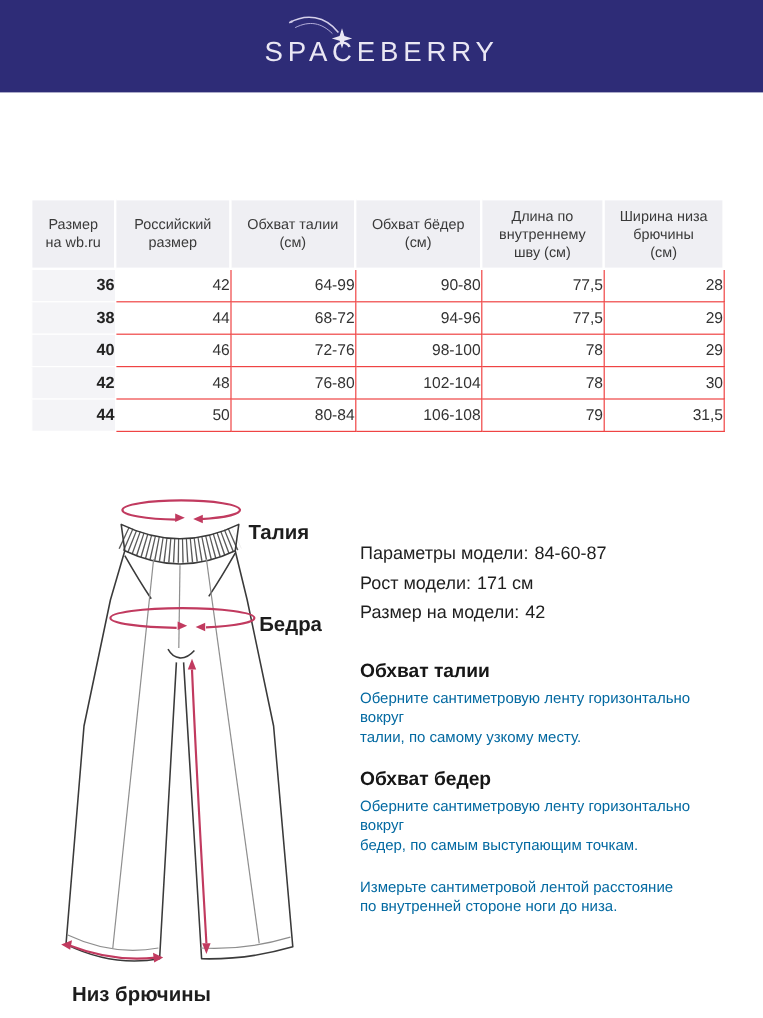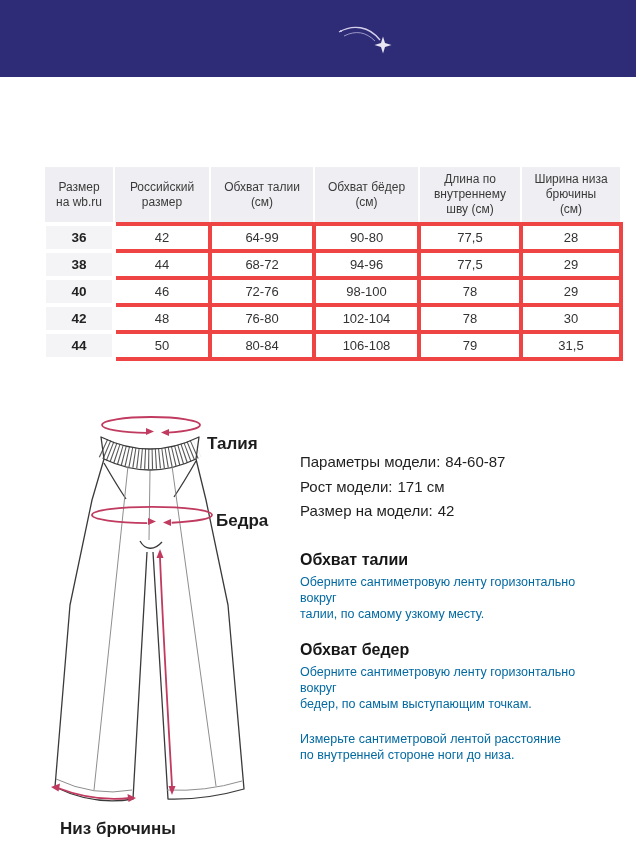--- a/index.html
+++ b/index.html
@@ -8,29 +8,29 @@
   #screen { position:relative; width:636px; height:848px; background:#fff; overflow:hidden; margin:0 auto; }
 
   
   .header { position:absolute; left:0; top:0; width:636px; height:77px; background:#2E2C77;
             display:flex; align-items:center; justify-content:center; }
   .logo { position:relative; color:#EAE7F4; font-size:23px; letter-spacing:4px;
           font-weight:400; padding-top:9px; }
   .comet { position:absolute; left:19px; top:-11px; width:60px; height:32px; }
 
   
-  table.sizes { position:absolute; left:42px; top:165px; width:577px;
+  table.sizes { position:absolute; left:25px; top:165px; width:577px;
                 border-collapse:collapse; table-layout:fixed; }
   table.sizes th { background:#EFEFF3; border:2px solid #ffffff; font-weight:400;
                    font-size:12px; line-height:15px; color:#3a3a3a; text-align:center;
                    vertical-align:middle; white-space:pre-line; padding:5px 2px; }
   table.sizes thead tr { height:58px; }
   table.sizes tbody tr { height:27px; }
-  table.sizes td { background:#ffffff; border:4px solid #ef4444; font-size:13px;
-                   color:#333333; text-align:center; vertical-align:middle; }
+  table.sizes td { background:#ffffff; border:1px solid #ef4444; font-size:13px;
+                   color:#333333; text-align:right; vertical-align:middle; }
   table.sizes td.rh { background:#F4F4F7; border-color:#ffffff; font-weight:700;
                       font-size:13.5px; color:#222222; }
 
   
   svg.pants { position:absolute; left:0; top:0; width:636px; height:848px; pointer-events:none; }
   .dlabel { position:absolute; font-size:17px; font-weight:600; color:#1d1d1d; line-height:19px;margin-top:12px; }
   .lbl-waist  { left:207px; top:422px; }
   .lbl-hips   { left:216px; top:499px; }
   .lbl-inseam { left:179px; top:571px; width:100px; }
   .lbl-hem    { left:60px;  top:807px; }
@@ -49,20 +49,21 @@
 <div id="screen">
 
   <div class="header">
     <div class="logo">
       <svg class="comet" viewBox="0 0 60 32">
         <path d="M2,9 C16,1 32,3 43,17" fill="none" stroke="#D5D0EA" stroke-width="1.3"></path>
         <path d="M7,13 C19,7 29,9 38,18" fill="none" stroke="#B8B2DC" stroke-width="0.8"></path>
         <path d="M46,13.5 L48,20 L54.5,22 L48,24 L46,30.5 L44,24 L37.5,22 L44,20 Z" fill="#E9E6F3"></path>
         <circle cx="4" cy="8" r="1" fill="#CFCAE8"></circle>
       </svg>
+      <span>SPACEBERRY</span>
     </div>
   </div>
 
   <table class="sizes">
     <colgroup>
       <col style="width:70px">
         <col style="width:96px">
         <col style="width:104px">
       <col style="width:105px">
         <col style="width:102px">

